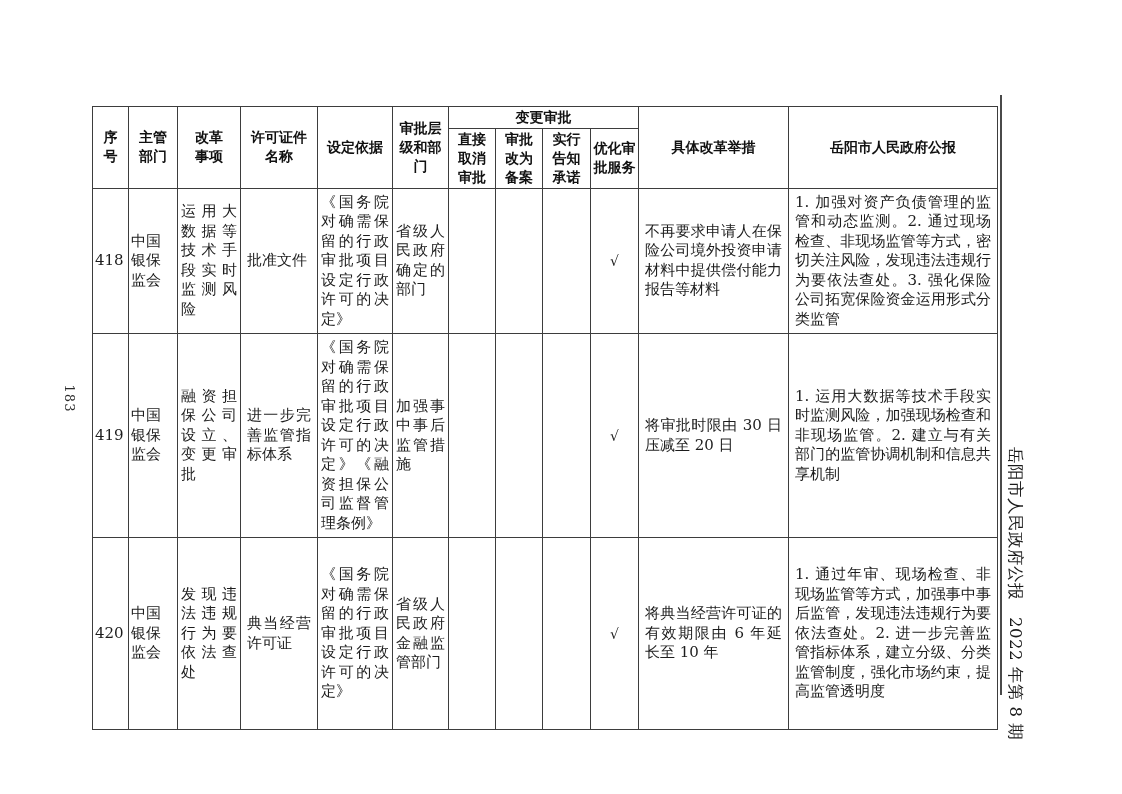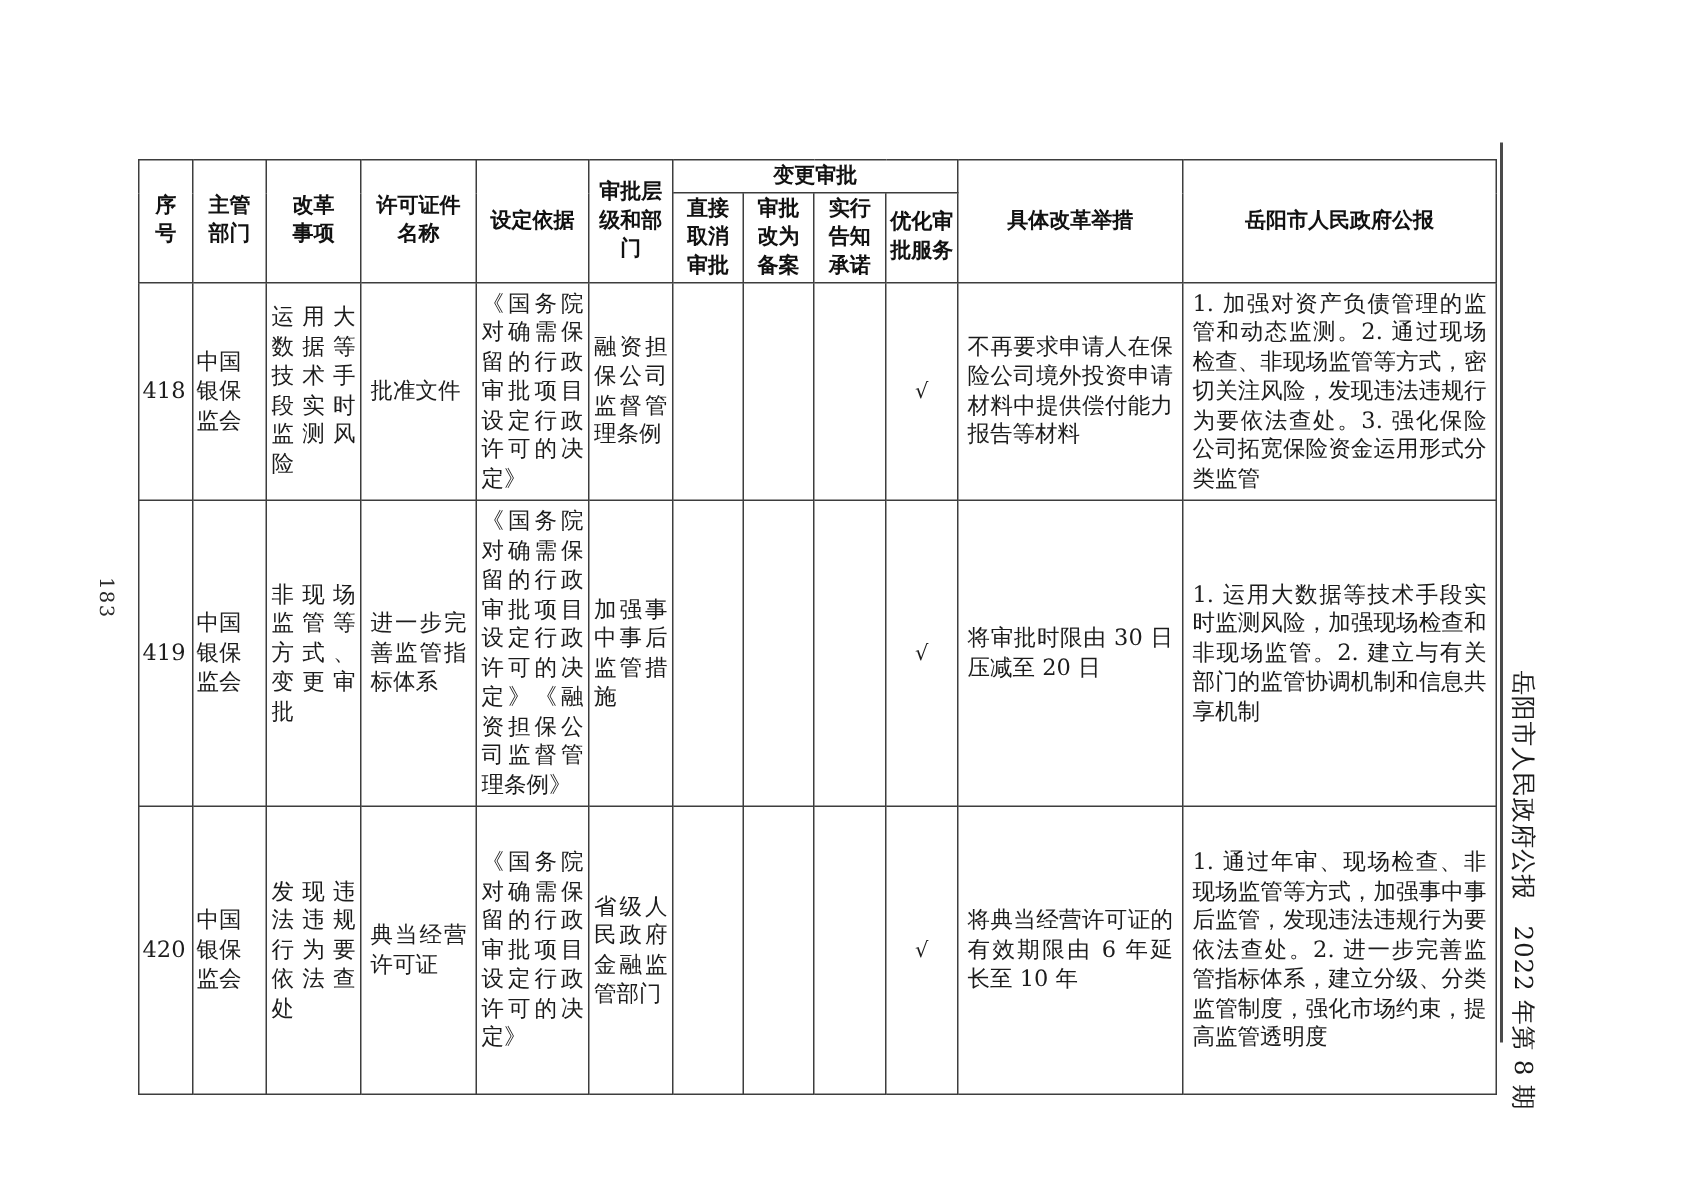--- a/index.html
+++ b/index.html
@@ -112,32 +112,32 @@
 批服务</th>
     </tr>
   </thead>
   <tbody>
     <tr class="r418">
       <td class="center">418</td>
       <td class="center">中国银保监会</td>
       <td class="just tight">运用大数据等技术手段实时监测风险</td>
       <td class="just">批准文件</td>
       <td class="just tight">《国务院对确需保留的行政审批项目设定行政许可的决定》</td>
-      <td class="just tight">融资担保公司监督管理条例</td>
+      <td class="just tight">省级人民政府确定的部门</td>
       <td class="check"></td>
       <td class="check"></td>
       <td class="check"></td>
       <td class="check">√</td>
       <td class="just">不再要求申请人在保险公司境外投资申请材料中提供偿付能力报告等材料</td>
       <td class="just">1. 加强对资产负债管理的监管和动态监测。2. 通过现场检查、非现场监管等方式，密切关注风险，发现违法违规行为要依法查处。3. 强化保险公司拓宽保险资金运用形式分类监管</td>
     </tr>
     <tr class="r419">
       <td class="center">419</td>
       <td class="center">中国银保监会</td>
-      <td class="just tight">非现场监管等方式、变更审批</td>
+      <td class="just tight">融资担保公司设立、变更审批</td>
       <td class="just">进一步完善监管指标体系</td>
       <td class="just tight">《国务院对确需保留的行政审批项目设定行政许可的决定》《融资担保公司监督管理条例》</td>
       <td class="just tight">加强事中事后监管措施</td>
       <td class="check"></td>
       <td class="check"></td>
       <td class="check"></td>
       <td class="check">√</td>
       <td class="just">将审批时限由 30 日压减至 20 日</td>
       <td class="just">1. 运用大数据等技术手段实时监测风险，加强现场检查和非现场监管。2. 建立与有关部门的监管协调机制和信息共享机制</td>
     </tr>

